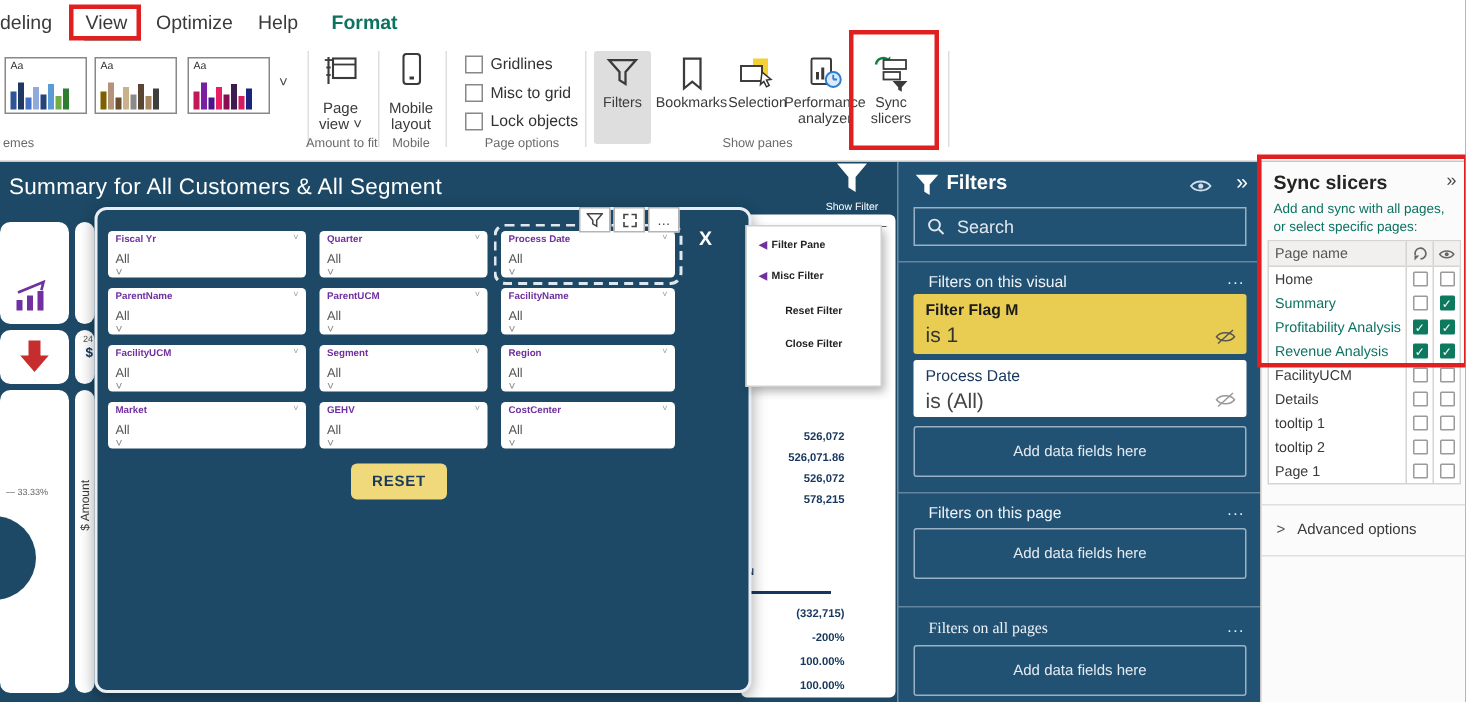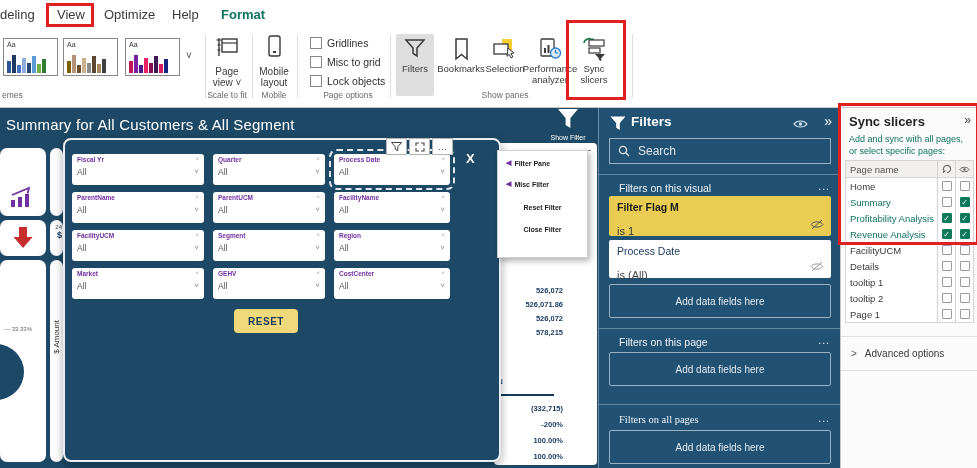--- a/index.html
+++ b/index.html
@@ -54,40 +54,40 @@
   #n-line { position:absolute; left:2px; top:251px; width:58px; height:2px; background:#17375E; }
 
   #popup { position:absolute; left:63px; top:30px; width:438px; height:324px; background:#1D4966; border:2px solid #e8eef3; border-radius:8px; box-shadow:0 3px 10px rgba(0,0,0,.35); z-index:3; }
   #popup-hdr-icons { position:absolute; left:386px; top:30px; display:flex; gap:2px; z-index:4; }
   #popup-hdr-icons .hbox { width:21px; height:17px; background:#fff; border:1px solid #b5b5b5; display:flex; align-items:center; justify-content:center; font-size:9px; color:#444; }
   #popup-close { position:absolute; left:466px; top:43px; color:#fff; font-size:13px; font-weight:bold; z-index:4; }
   #slicer-grid { position:absolute; left:7px; top:14px; display:grid; grid-template-columns:132px 112px 116px; grid-auto-rows:31px; column-gap:9px; row-gap:7px; }
   .slicer { background:#fff; border-radius:3px; padding:2px 5px; }
   .slicer .sl-h { display:flex; justify-content:space-between; font-size:6.5px; font-weight:bold; color:#7030A0; }
   .slicer .sl-h .ch { color:#999; font-size:6px; font-weight:normal; }
-  .slicer .sl-v { display:flex; justify-content:space-between; font-size:8.5px; color:#555; margin-top:4px; }
+  .slicer .sl-v { display:flex; justify-content:space-between; font-size:8.5px; color:#555; margin-top:4px;flex-direction:column; }
   .slicer .sl-v .ch { color:#888; font-size:8px; }
   .slicer.sel { outline:2px dashed #dfe8ef; outline-offset:3px; }
   #reset-btn { position:absolute; left:169px; top:169px; width:64px; height:24px; background:#EFD97B; border:none; border-radius:4px; font-size:10px; font-weight:bold; color:#1a3a5c; letter-spacing:.5px; cursor:pointer; }
   #popup-menu { position:absolute; left:497px; top:42px; width:91px; height:108px; background:#fff; border:1px solid #d0d0d0; box-shadow:2px 3px 6px rgba(0,0,0,.3); z-index:5; }
   .pm-item { position:absolute; left:0; width:100%; font-size:7px; font-weight:bold; color:#222; display:flex; align-items:center; cursor:pointer; }
   .pm-item .ar { color:#7030A0; font-size:7px; margin:0 3px 0 8px; }
   .pm-item.noar { justify-content:center; }
 
   
   #filters-pane { position:absolute; left:598px; top:108px; width:242px; height:360px; background:#215173; border-left:1px solid rgba(255,255,255,.35); }
   #fp-title { position:absolute; left:32px; top:6px; font-size:13.5px; font-weight:bold; color:#fff; }
   #fp-search { position:absolute; left:10px; top:30px; width:222px; height:26px; border:1px solid #9ab0c4; display:flex; align-items:center; padding-left:8px; }
   #fp-search span { font-size:12px; color:#dfe7ee; margin-left:8px; }
   .fp-div { position:absolute; left:0; width:100%; height:1px; background:rgba(255,255,255,.3); }
   .fp-sec { position:absolute; left:20px; font-size:10.5px; color:#eef3f7; }
   .fp-more { position:absolute; right:10px; font-size:10.5px; color:#eef3f7; letter-spacing:1px; cursor:pointer; }
   .fcard { position:absolute; left:10px; width:222px; border-radius:2px; padding:5px 8px; }
   .fcard .nm { font-size:10.5px; font-weight:bold; }
-  .fcard .cd { font-size:11px; margin-top:12px; }
+  .fcard .cd { font-size:14px; margin-top:2px; }
   .fcard .eys { position:absolute; right:7px; bottom:6px; }
   .addbox { position:absolute; left:10px; width:222px; height:34px; border:1px solid #9ab0c4; border-radius:2px; display:flex; align-items:center; justify-content:center; font-size:10px; color:#e4ebf1; }
 
   
   #sync-pane { position:absolute; left:840px; top:108px; width:137px; height:360px; background:#fbfbfb; border-left:1px solid #c8c6c4; }
   #sp-title { position:absolute; left:8px; top:6px; font-size:13px; font-weight:bold; color:#252423; }
   #sp-collapse { position:absolute; right:6px; top:5px; font-size:12px; color:#444; cursor:pointer; }
   .sp-sub { position:absolute; left:8px; font-size:9px; color:#0E7262; white-space:nowrap; }
   #sp-table { position:absolute; left:4px; top:52px; width:129px; border:1px solid #d6d4d2; background:#fff; }
   #sp-thead { display:flex; align-items:center; height:17px; background:#f1f0ee; border-bottom:1px solid #d6d4d2; }
@@ -243,21 +243,21 @@
           <rect x="9" y="4" width="15" height="6" fill="#fff" stroke="#3b3a39" stroke-width="1.2"></rect>
           <rect x="9" y="12" width="11" height="5" fill="#fff" stroke="#3b3a39" stroke-width="1.2"></rect>
           <path d="M15 18h10l-3.8 4.2v3l-2.4-1.4v-1.6z" fill="#3b3a39"></path>
         </svg>
       </div>
     <div class="lbl">Sync slicers</div>
   </div>
   <div class="vsep" style="left:632px;"></div>
 
   <div class="grouplabel" style="left:2px; width:30px; text-align:left;">emes</div>
-  <div class="grouplabel" style="left:204px; width:46px;">Scale to fit</div>
+  <div class="grouplabel" style="left:204px; width:46px;">Amount to fit</div>
   <div class="grouplabel" style="left:252px; width:44px;">Mobile</div>
   <div class="grouplabel" style="left:310px; width:76px;">Page options</div>
   <div class="grouplabel" style="left:470px; width:70px;">Show panes</div>
 </div>
 <div class="redbox" style="left:566px; top:20px; width:60px; height:80px;"></div>
 
 <div id="canvas">
   <div id="rpt-title">Summary for All Customers &amp; All Segment</div>
 
   <div id="show-filter">

